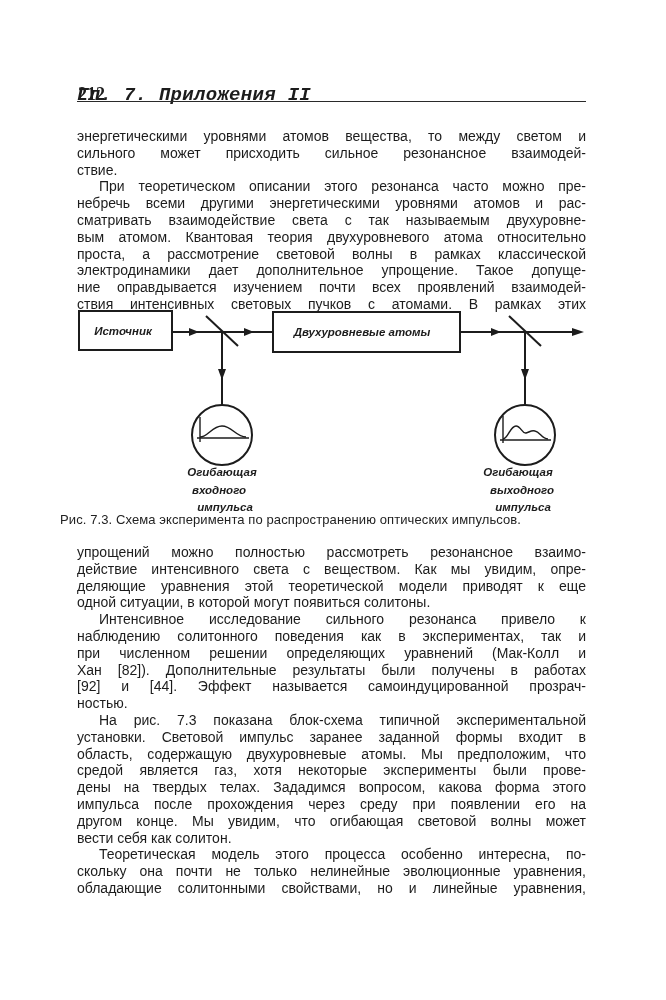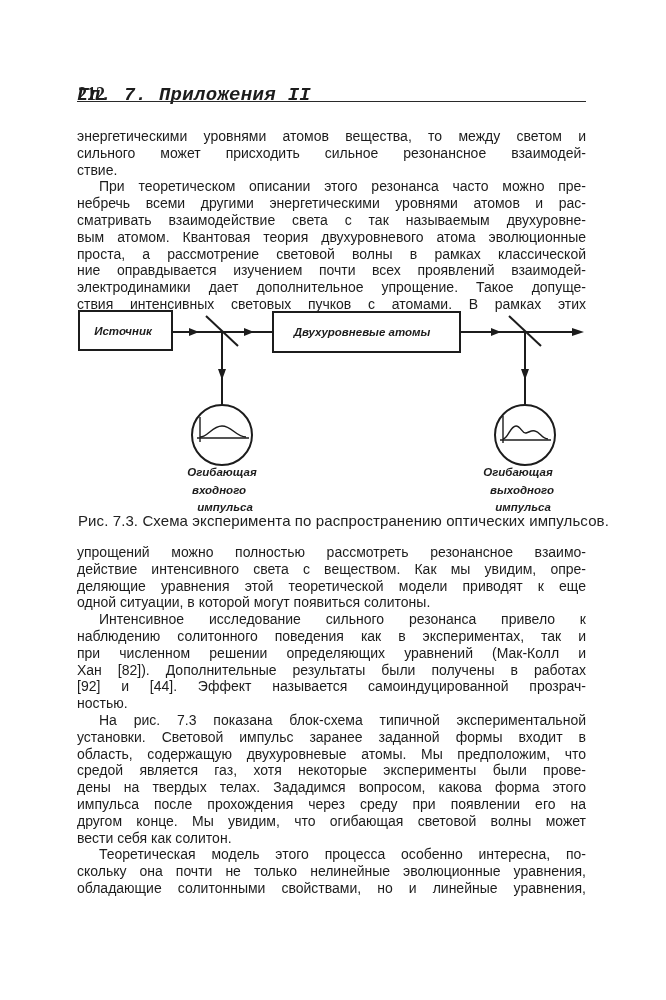--- a/index.html
+++ b/index.html
@@ -35,45 +35,45 @@
     .line.first { padding-left: 22px; }
     .figure-svg { position: absolute; left: 0; top: 300px; }
     .figure-svg .stroke { stroke: #1c1c1c; fill: none; stroke-width: 2; }
     .figure-svg .thin { stroke: #1c1c1c; fill: none; stroke-width: 1.4; }
     .figure-svg .arrow { fill: #1c1c1c; stroke: none; }
     .figure-svg text {
       font-family: "Liberation Sans", sans-serif; font-style: italic; font-weight: bold;
       font-size: 11.5px; fill: #1c1c1c;
     }
     .caption {
-      position: absolute; left: 78px; top: 512px;
-      font-size: 15px; letter-spacing: 0.1px; color: #222;
+      position: absolute; left: 60px; top: 512px;
+      font-size: 13px; letter-spacing: 0.1px; color: #222;
     }
   </style>
 </head>
 <body>
 
 <div class="page-number">212</div>
 <div class="running-head">Гл. 7. Приложения II</div>
 <div class="header-rule"></div>
 
 <div class="text-block" id="block-before">
     <div>
       <div class="line">энергетическими уровнями атомов вещества, то между светом и</div>
       <div class="line">сильного может присходить сильное резонансное взаимодей-</div>
       <div class="line last">ствие.</div>
     </div>
     <div>
       <div class="line first">При теоретическом описании этого резонанса часто можно пре-</div>
       <div class="line">небречь всеми другими энергетическими уровнями атомов и рас-</div>
       <div class="line">сматривать взаимодействие света с так называемым двухуровне-</div>
-      <div class="line">вым атомом. Квантовая теория двухуровневого атома эволюционные</div>
+      <div class="line">вым атомом. Квантовая теория двухуровневого атома относительно</div>
       <div class="line">проста, а рассмотрение световой волны в рамках классической</div>
+      <div class="line">электродинамики дает дополнительное упрощение. Такое допуще-</div>
       <div class="line">ние оправдывается изучением почти всех проявлений взаимодей-</div>
-      <div class="line">электродинамики дает дополнительное упрощение. Такое допуще-</div>
       <div class="line">ствия интенсивных световых пучков с атомами. В рамках этих</div>
     </div>
   </div>
 
 <svg class="figure-svg" width="666" height="215" viewBox="0 0 666 215">
 
   <rect class="stroke" x="79" y="11" width="93" height="39"></rect>
   <text x="123" y="35" text-anchor="middle">Источник</text>
 
   <line class="stroke" x1="172" y1="32" x2="273" y2="32"></line>

